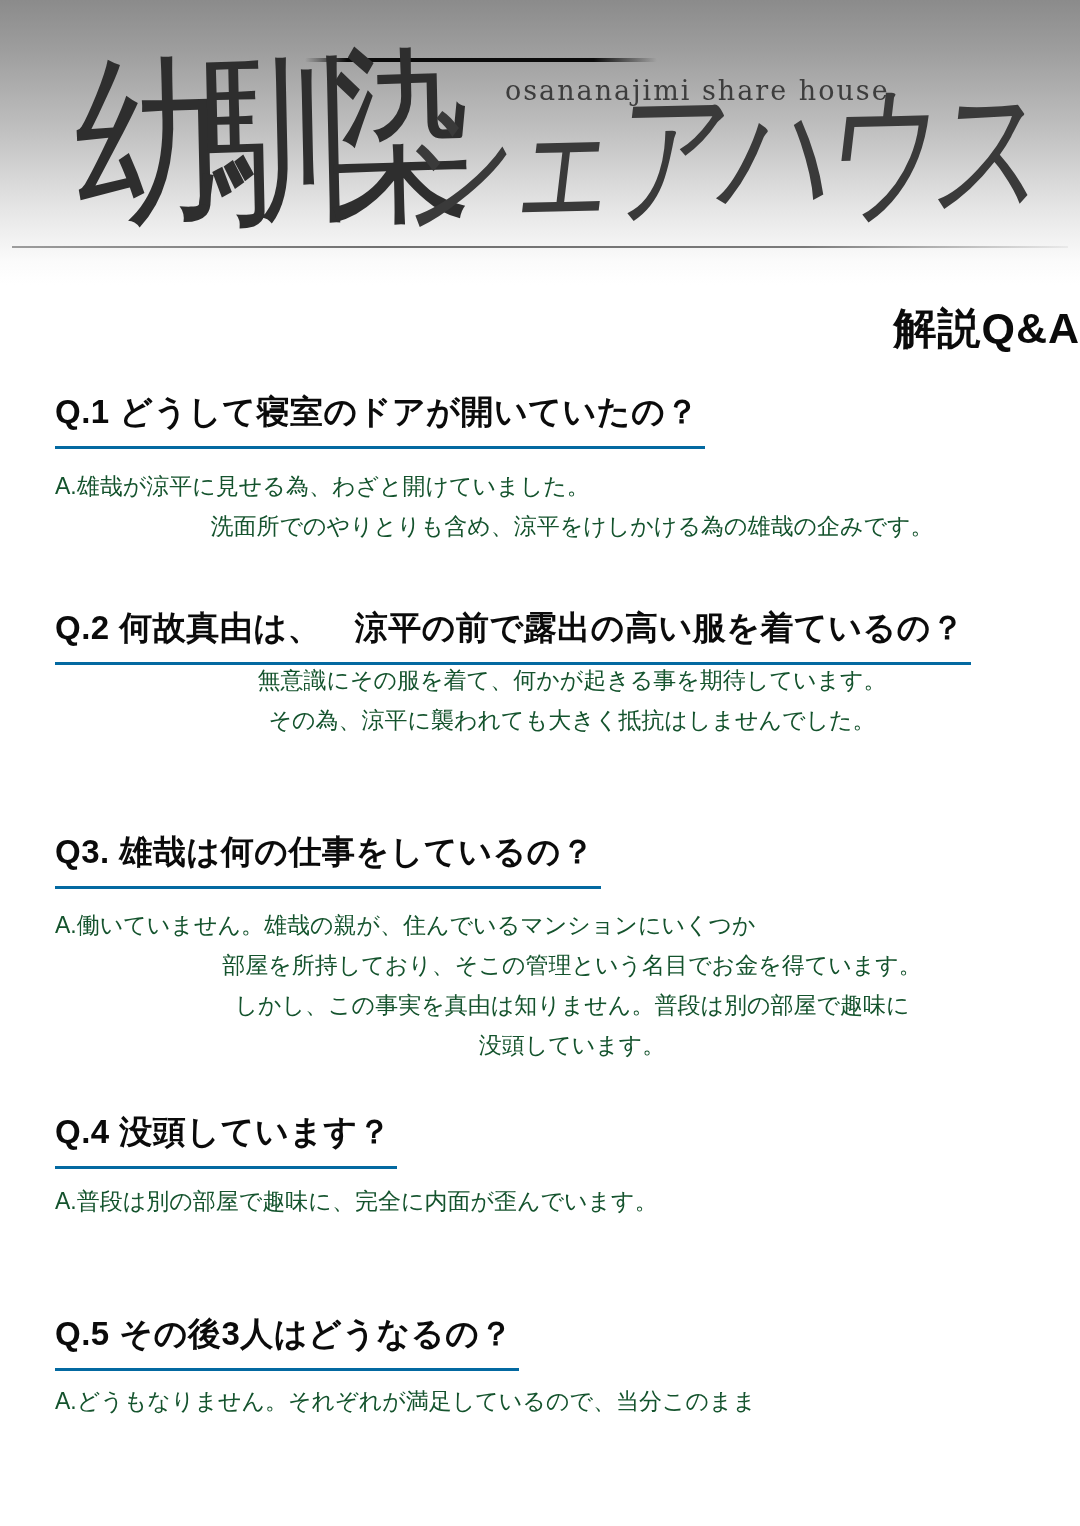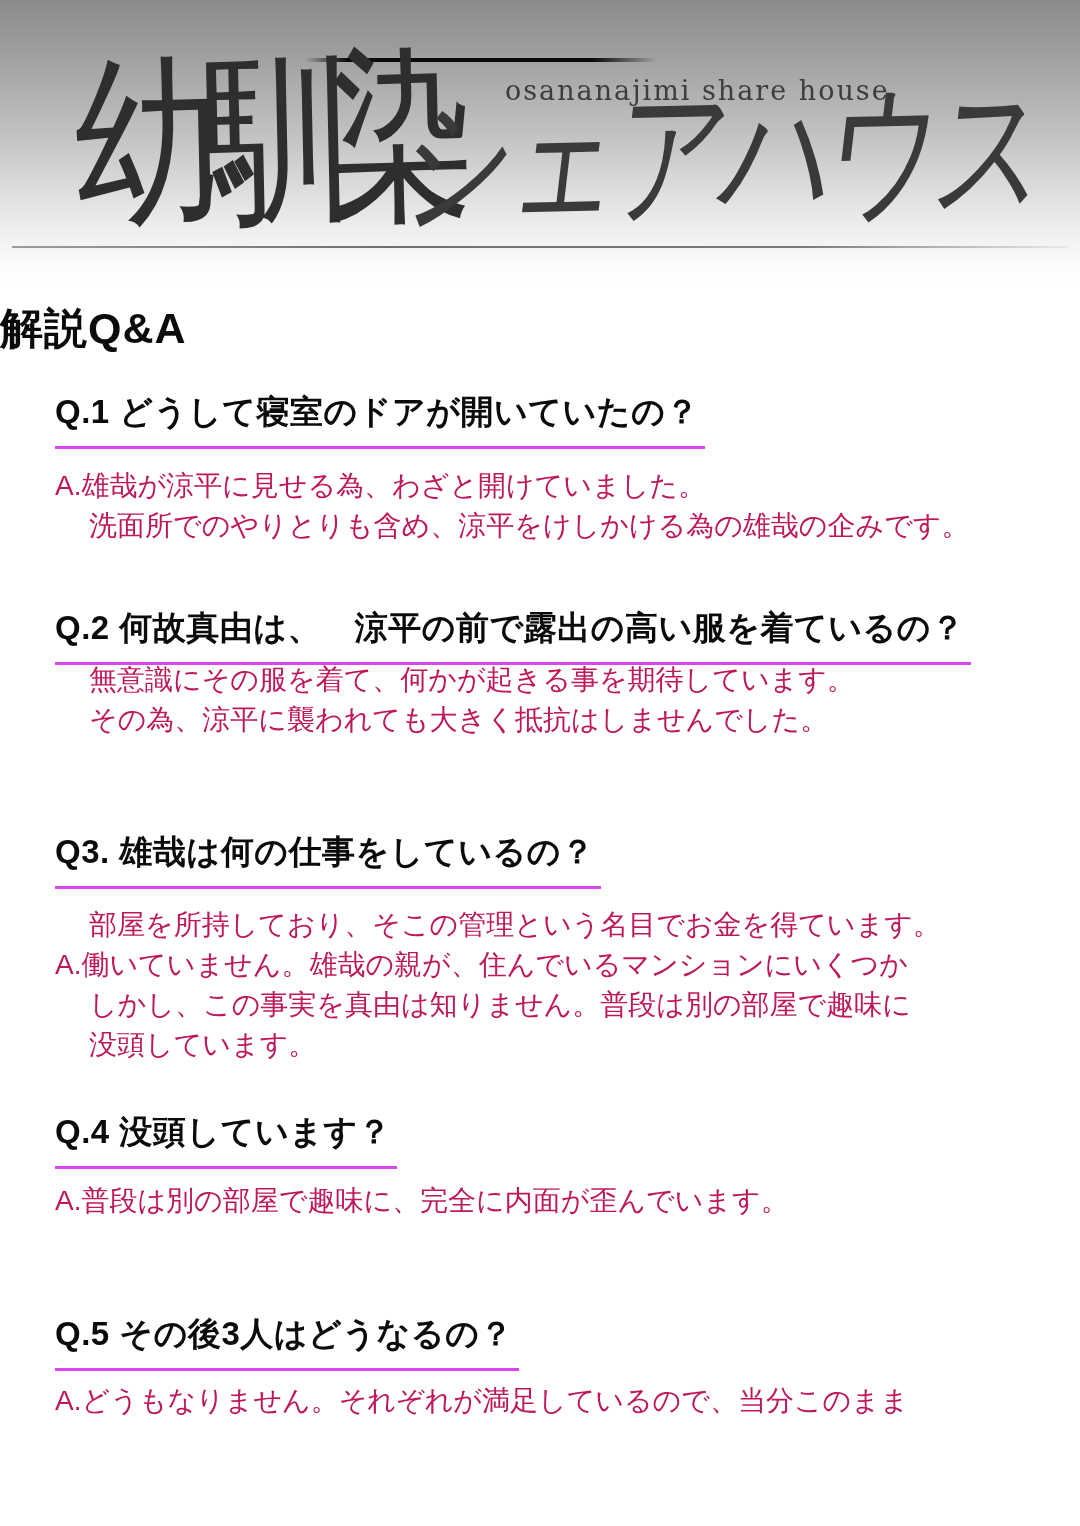--- a/index.html
+++ b/index.html
@@ -41,37 +41,37 @@
     display:inline-block;
   }
   .hero-rule-bottom {
     position:absolute; top:246px; left:12px; right:12px; height:2px;
     background:linear-gradient(90deg,#9c9c9c 0%, #707070 35%, #7a7a7a 75%, rgba(150,150,150,0.12) 100%);
   }
 
   
   .page-title {
     position:absolute; top:300px; left:0; width:1080px; margin:0;
-    text-align:left; font-size:43px; font-weight:bold; letter-spacing:1px; color:#0b0b0b;
+    text-align:right; font-size:43px; font-weight:bold; letter-spacing:1px; color:#0b0b0b;
   }
 
   
   .q {
     position:absolute; left:55px; margin:0;
     font-size:33px; font-weight:bold; letter-spacing:0.5px; color:#0b0b0b;
-    padding:0 6px 11px 0; border-bottom:3px solid #d946ef; white-space:nowrap;
+    padding:0 6px 11px 0; border-bottom:3px solid #0369a1; white-space:nowrap;
   }
   .q1{top:390px} .q2{top:606px} .q3{top:830px} .q4{top:1110px} .q5{top:1312px}
 
   .ans {
     position:absolute; left:55px; width:1000px;
-    font-size:28px; font-weight:500; color:#be185d; letter-spacing:0;
+    font-size:23px; font-weight:500; color:#14532d; letter-spacing:0;
   }
   .ans-line { line-height:40px; white-space:nowrap; }
-  .ans-line.cont { padding-left:34px; }
+  .ans-line.cont { padding-left:34px;text-align:center; }
   .ans1{top:466px} .ans2{top:660px} .ans3{top:905px} .ans4{top:1181px} .ans5{top:1381px}
 </style>
 </head>
 <body>
 
 <div class="page">
 
   <header class="hero">
     <div class="hero-rule-top"></div>
     <div class="hero-subtitle">osananajimi share house</div>
@@ -91,22 +91,22 @@
   </div>
 
   <h2 class="q q2">Q.2 何故真由は、　涼平の前で露出の高い服を着ているの？</h2>
   <div class="ans ans2">
     <div class="ans-line cont">無意識にその服を着て、何かが起きる事を期待しています。</div>
     <div class="ans-line cont">その為、涼平に襲われても大きく抵抗はしませんでした。</div>
   </div>
 
   <h2 class="q q3">Q3. 雄哉は何の仕事をしているの？</h2>
   <div class="ans ans3">
+    <div class="ans-line">A.働いていません。雄哉の親が、住んでいるマンションにいくつか</div>
     <div class="ans-line cont">部屋を所持しており、そこの管理という名目でお金を得ています。</div>
-    <div class="ans-line">A.働いていません。雄哉の親が、住んでいるマンションにいくつか</div>
     <div class="ans-line cont">しかし、この事実を真由は知りません。普段は別の部屋で趣味に</div>
     <div class="ans-line cont">没頭しています。</div>
   </div>
 
   <h2 class="q q4">Q.4 没頭しています？</h2>
   <div class="ans ans4">
     <div class="ans-line">A.普段は別の部屋で趣味に、完全に内面が歪んでいます。</div>
   </div>
 
   <h2 class="q q5">Q.5 その後3人はどうなるの？</h2>

